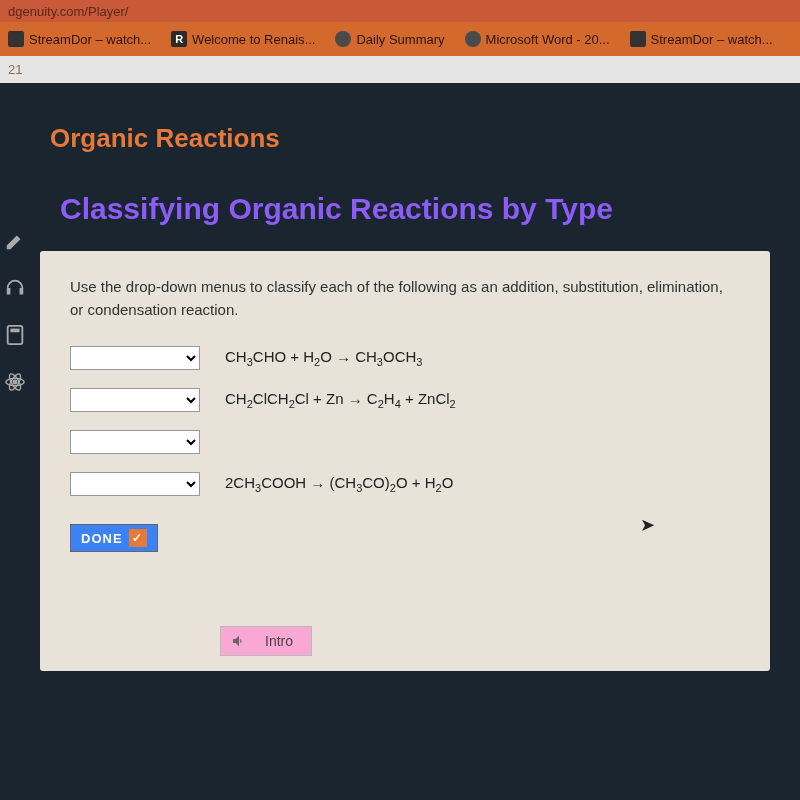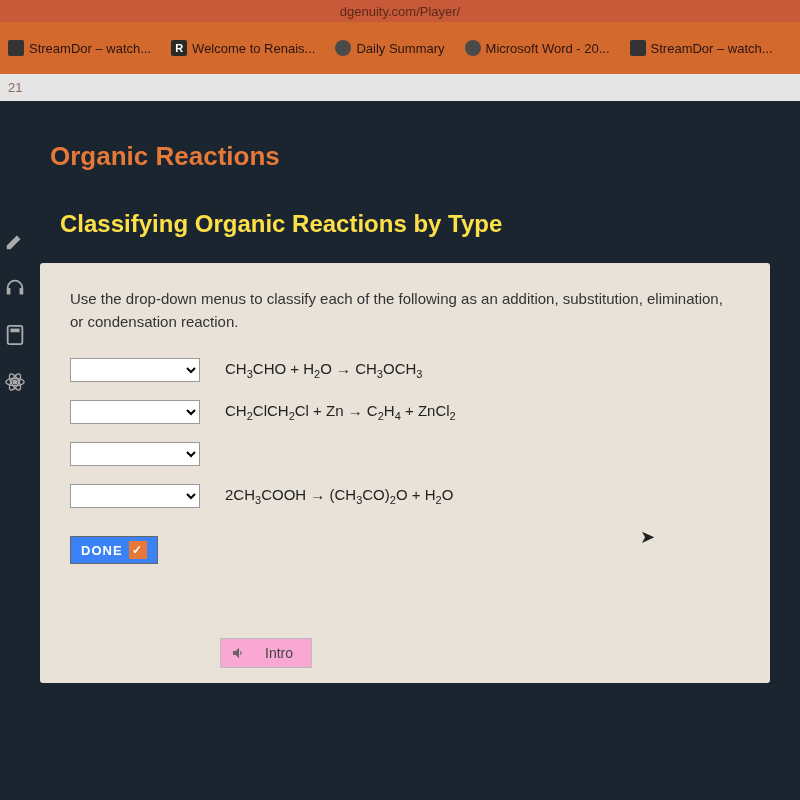--- a/index.html
+++ b/index.html
@@ -1,34 +1,34 @@
 <!DOCTYPE html>
 <html><head>
   <meta charset="utf-8">
   <style>
     * { margin: 0; padding: 0; box-sizing: border-box; font-family: Arial, sans-serif; }
     body { width: 800px; height: 800px; background: #1a2530; overflow: hidden; position: relative; }
     
-    .url-bar { background: #c85a3a; color: #5a2a18; padding: 4px 8px; font-size: 13px; height: 22px; text-align: center; }
+    .url-bar { background: #c85a3a; color: #5a2a18; padding: 4px 8px; font-size: 13px; height: 22px; }
     
-    .bookmarks { background: #d4692e; padding: 6px 8px; display: flex; gap: 20px; align-items: center; height: 52px; }
+    .bookmarks { background: #d4692e; padding: 6px 8px; display: flex; gap: 20px; align-items: center; height: 34px; }
     .bookmark { display: flex; align-items: center; gap: 5px; color: #2a1510; font-size: 13px; font-weight: 500; cursor: pointer; }
     .bookmark-icon { width: 16px; height: 16px; background: #333; display: inline-block; border-radius: 2px; }
     .bookmark-icon.r { background: #2a2a2a; color: #fff; text-align: center; line-height: 16px; font-size: 11px; font-weight: bold; }
     .bookmark-icon.circle { background: #4a4a4a; border-radius: 50%; }
     
     .top-indicator { color: #8a6a5a; font-size: 13px; padding: 6px 8px; background: #e5e5e5; }
     
     .lesson-header { padding: 40px 76px 20px 50px; }
     .lesson-title { color: #e67838; font-size: 26px; font-weight: bold; margin-bottom: 8px; }
     .lesson-subtitle { color: #b0b8c0; font-size: 15px; }
     .subtitle-active { color: #d0d0d0; margin-left: 30px; }
     
     .content-header { padding: 10px 60px 25px 60px; }
-    .content-title { color: #fde047; font-size: 24px; font-weight: bold; }
+    .content-title { color: #8b5cf6; font-size: 30px; font-weight: bold; }
     
     .sidebar { position: absolute; left: 0; top: 220px; width: 30px; display: flex; flex-direction: column; gap: 25px; padding: 10px 0; }
     .sidebar-icon { width: 22px; height: 22px; margin-left: 4px; color: #aaa; }
     
     .content-box { background: #e8e2d8; margin: 0 30px 0 40px; padding: 25px 30px; border-radius: 3px; min-height: 420px; position: relative; }
     .instructions { color: #333; font-size: 15px; line-height: 1.5; margin-bottom: 25px; }
     
     .reaction-row { display: flex; align-items: center; margin-bottom: 18px; gap: 25px; }
     .dropdown { width: 130px; height: 24px; background: #fff; border: 1px solid #999; font-size: 13px; }
     .reaction { color: #222; font-size: 15px; font-family: Arial; }

